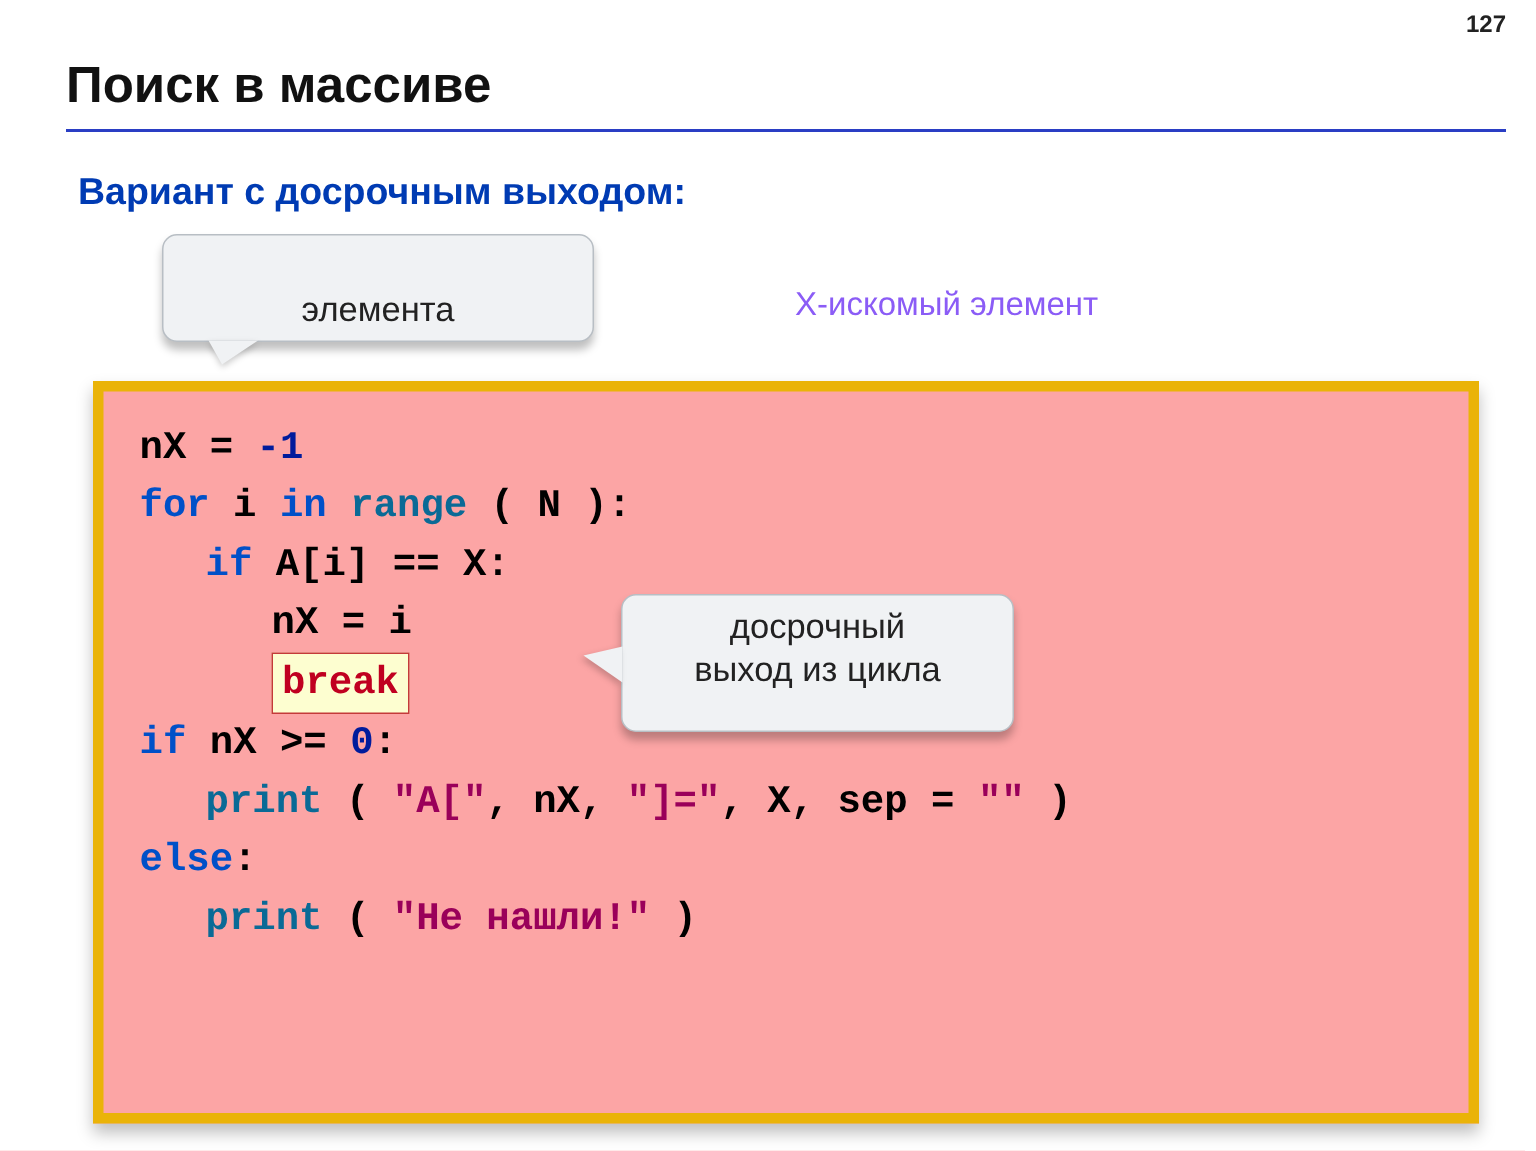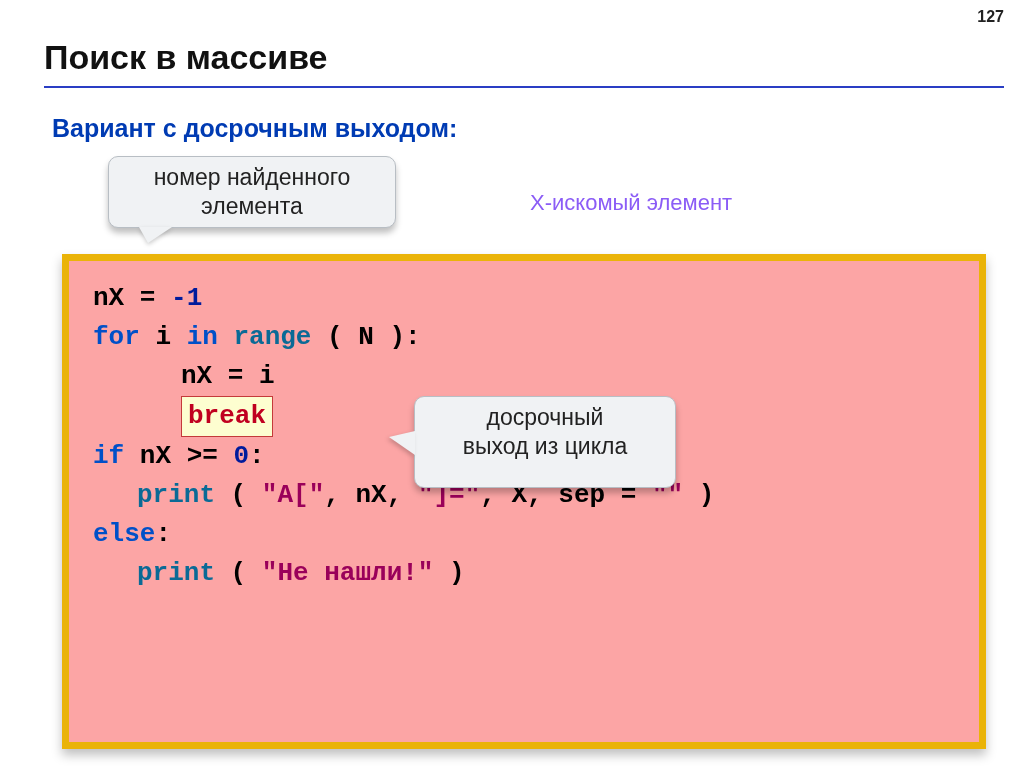--- a/index.html
+++ b/index.html
@@ -152,37 +152,40 @@
 </head>
 <body>
 
 <div class="page-number">127</div>
 
 <div class="main-title">Поиск в массиве</div>
 <div class="hr-line"></div>
 <div class="sub-title">Вариант с досрочным выходом:</div>
 
 <div class="callout-top">
-  <span>номер найденного</span><br>
+  <br>
   <span>элемента</span>
 </div>
 
 <div class="legend">
   <span>X-искомый элемент</span><br>
   <span>N – количество</span><br>
   <span>элементов массива</span>
 </div>
 
 <div class="code-block">
   <div>
     <span class="c-black">nX</span><span class="c-black"> = </span><span class="c-navy">-1</span>
   </div>
   <div>
     <span class="c-blue">for</span><span class="c-black"> i </span><span class="c-blue">in</span><span> </span><span class="c-teal">range</span><span class="c-black"> ( N ):</span>
   </div>
+  <div style="padding-left:44px;">
+    <span class="c-blue">if</span><span class="c-black"> A[i] == X:</span>
+  </div>
   <div style="padding-left:88px;">
     <span class="c-black">nX = i</span>
   </div>
   <div style="padding-left:88px;">
     <span class="break-box">break</span>
   </div>
   <div>
     <span class="c-blue">if</span><span class="c-black"> nX &gt;= </span><span class="c-navy">0</span><span class="c-black">:</span>
   </div>
   <div style="padding-left:44px;">

